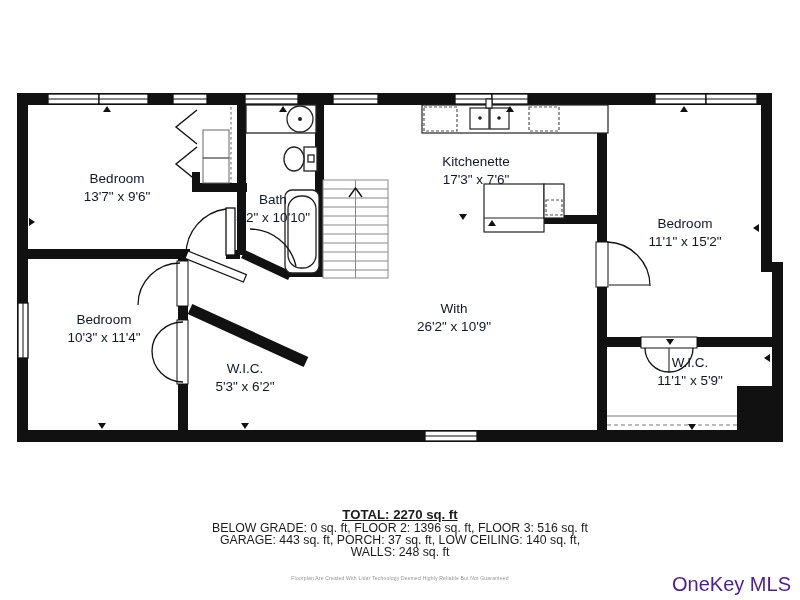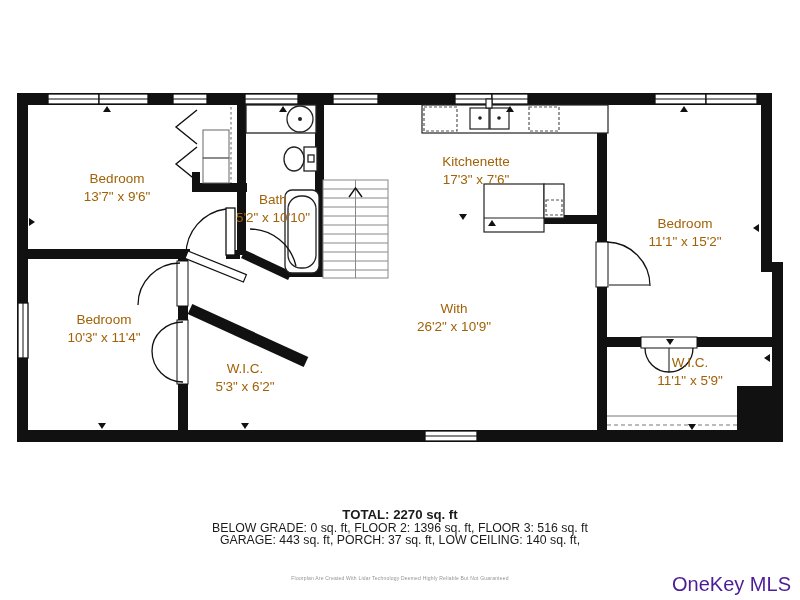--- a/index.html
+++ b/index.html
@@ -1,23 +1,23 @@
 <!DOCTYPE html>
 <html><head>
 <meta charset="utf-8">
 <style>
   html,body{margin:0;padding:0;background:#fff;}
   #stage{position:relative;width:800px;height:600px;background:#fff;overflow:hidden;
          font-family:"Liberation Sans",sans-serif;}
   #plan-svg{position:absolute;left:0;top:0;}
   .room-label{position:absolute;transform:translate(-50%,-50%);text-align:center;
-              color:#a16207;font-size:13.5px;line-height:18px;white-space:nowrap;}
+              color:#0f172a;font-size:13.5px;line-height:18px;white-space:nowrap;}
   .summary{position:absolute;left:0;right:0;top:508px;text-align:center;color:#1b1b1b;
            font-size:12.3px;line-height:12.2px;}
-  .summary .total{font-weight:bold;font-size:13.2px;line-height:14px;}
+  .summary .total{font-weight:bold;font-size:13.2px;line-height:14px;text-decoration:underline;}
   .disclaimer{position:absolute;left:0;right:0;top:575px;text-align:center;
               font-size:5px;letter-spacing:.2px;color:#949494;}
   .watermark{position:absolute;right:9px;top:573px;font-size:20px;color:#4c1d95;}
 </style>
 </head>
 <body>
 
 <div id="stage">
 
 <svg id="plan-svg" width="800" height="600" viewBox="0 0 800 600">
@@ -199,18 +199,19 @@
   </div>
   <div class="room-label" style="left:690px;top:372px">
     <div>W.I.C.</div>
     <div>11'1" x 5'9"</div>
   </div>
 
   <div class="summary">
     <div class="total">TOTAL: 2270 sq. ft</div>
     <div>BELOW GRADE: 0 sq. ft, FLOOR 2: 1396 sq. ft, FLOOR 3: 516 sq. ft</div>
     <div>GARAGE: 443 sq. ft, PORCH: 37 sq. ft, LOW CEILING: 140 sq. ft,</div>
+    <div>WALLS: 248 sq. ft</div>
   </div>
 
   <div class="disclaimer">Floorplan Are Created With Lidar Technology Deemed Highly Reliable But Not Guaranteed</div>
   <div class="watermark">OneKey MLS</div>
 
 </div>
 
 </body></html>

